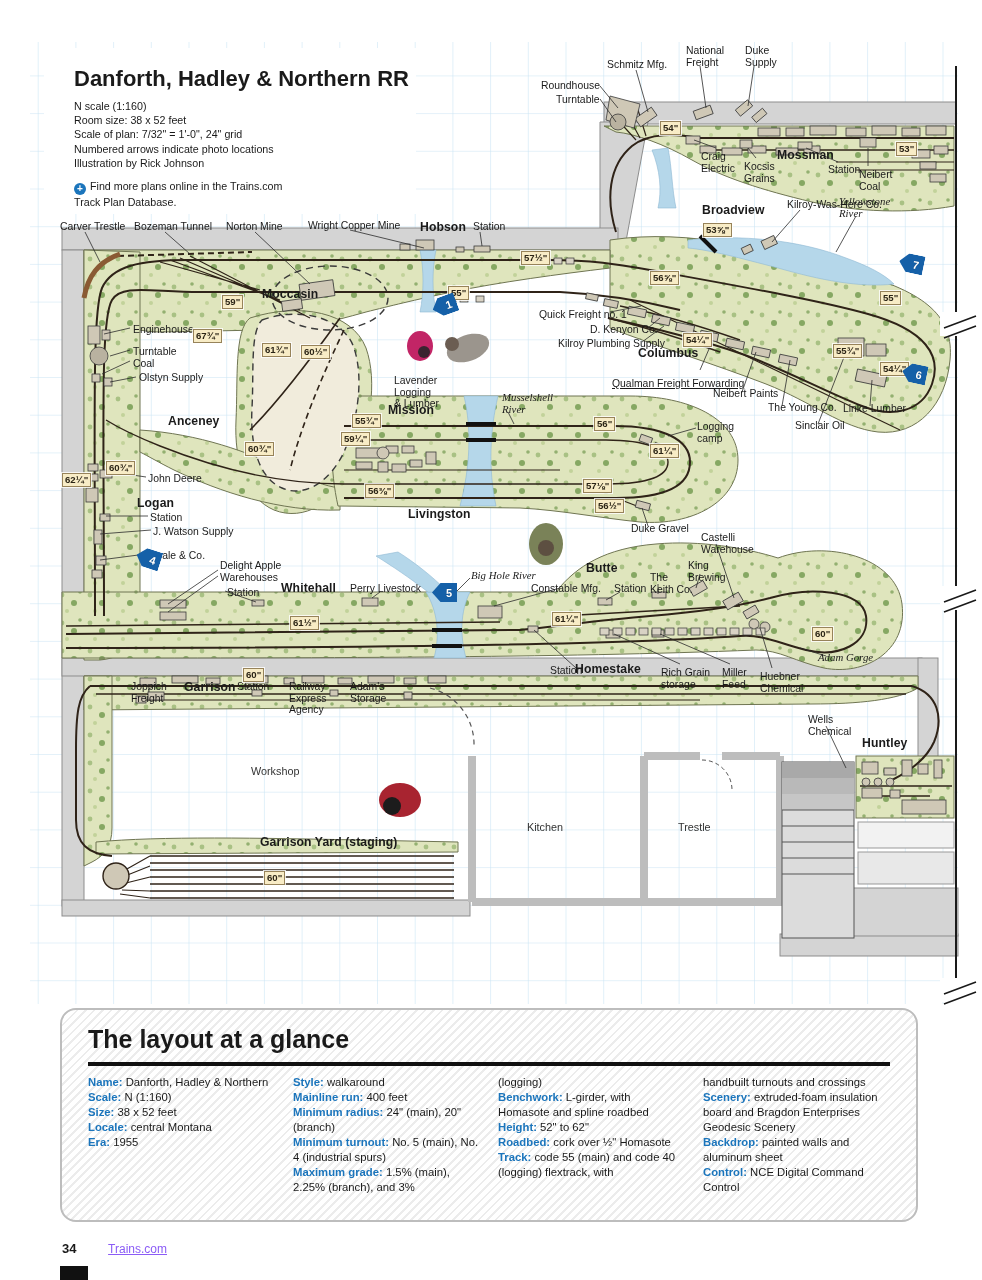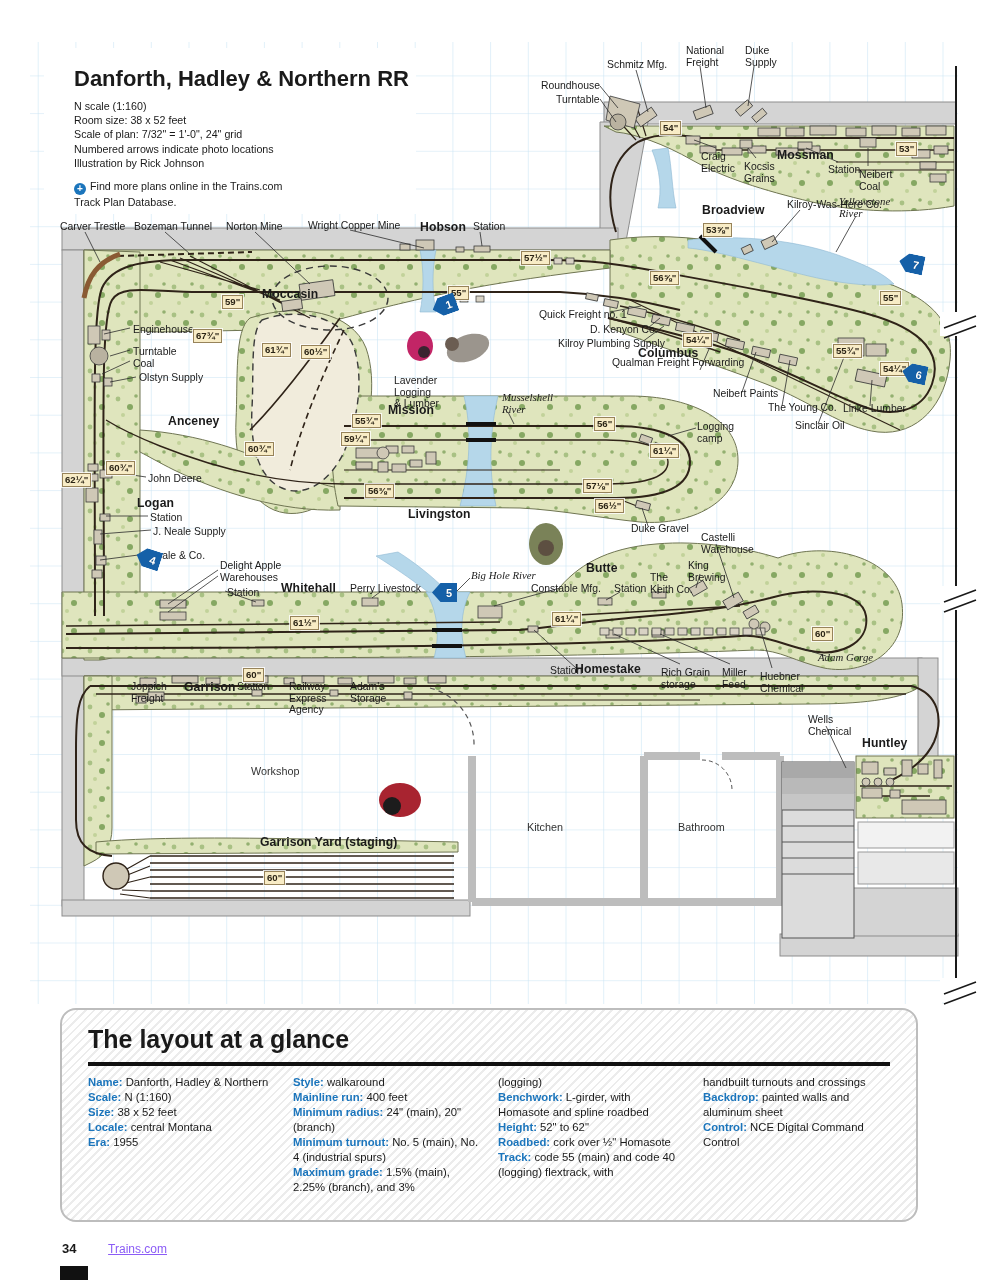--- a/index.html
+++ b/index.html
@@ -351,37 +351,37 @@
 Electric</div>
       <div class="lbl f" style="left: 744px; top: 161px;">Kocsis
 Grains</div>
       <div class="lbl f" style="left: 828px; top: 164px;">Station</div>
       <div class="lbl f" style="left: 859px; top: 169px;">Neibert
 Coal</div>
       <div class="lbl f" style="left: 787px; top: 199px;">Kilroy-Was-Here Co.</div>
       <div class="lbl f" style="left: 539px; top: 309px;">Quick Freight no. 1</div>
       <div class="lbl f" style="left: 590px; top: 324px;">D. Kenyon Co.</div>
       <div class="lbl f" style="left: 558px; top: 338px;">Kilroy Plumbing Supply</div>
-      <div class="lbl f" style="left: 612px; top: 357px;">Qualman Freight Forwarding</div>
+      <div class="lbl f" style="left: 612px; top: 378px; text-decoration: underline;">Qualman Freight Forwarding</div>
       <div class="lbl f" style="left: 713px; top: 388px;">Neibert Paints</div>
       <div class="lbl f" style="left: 768px; top: 402px;">The Young Co.</div>
       <div class="lbl f" style="left: 795px; top: 420px;">Sinclair Oil</div>
       <div class="lbl f" style="left: 843px; top: 403px;">Linke Lumber</div>
       <div class="lbl f" style="left: 697px; top: 421px;">Logging
 camp</div>
       <div class="lbl f" style="left: 133px; top: 324px;">Enginehouse</div>
       <div class="lbl f" style="left: 133px; top: 346px;">Turntable</div>
       <div class="lbl f" style="left: 133px; top: 358px;">Coal</div>
       <div class="lbl f" style="left: 139px; top: 372px;">Olstyn Supply</div>
       <div class="lbl f" style="left: 394px; top: 375px;">Lavender
 Logging
 &amp; Lumber</div>
       <div class="lbl f" style="left: 148px; top: 473px;">John Deere</div>
       <div class="lbl f" style="left: 150px; top: 512px;">Station</div>
-      <div class="lbl f" style="left: 153px; top: 526px;">J. Neale Supply</div>
+      <div class="lbl f" style="left: 153px; top: 526px;">J. Watson Supply</div>
       <div class="lbl f" style="left: 149px; top: 550px;">Neale &amp; Co.</div>
       <div class="lbl f" style="left: 220px; top: 560px;">Delight Apple
 Warehouses</div>
       <div class="lbl f" style="left: 227px; top: 587px;">Station</div>
       <div class="lbl f" style="left: 350px; top: 583px;">Perry Livestock</div>
       <div class="lbl f" style="left: 631px; top: 523px;">Duke Gravel</div>
       <div class="lbl f" style="left: 701px; top: 532px;">Castelli
 Warehouse</div>
       <div class="lbl f" style="left: 688px; top: 560px;">King
 Brewing</div>
@@ -401,21 +401,21 @@
       <div class="lbl f" style="left: 237px; top: 681px;">Station</div>
       <div class="lbl f" style="left: 289px; top: 681px;">Railway
 Express
 Agency</div>
       <div class="lbl f" style="left: 350px; top: 681px;">Adam's
 Storage</div>
       <div class="lbl f" style="left: 808px; top: 714px;">Wells
 Chemical</div>
       <div class="lbl m" style="left: 251px; top: 765px;">Workshop</div>
       <div class="lbl m" style="left: 527px; top: 821px;">Kitchen</div>
-      <div class="lbl m" style="left: 678px; top: 821px;">Bathroom</div>
+      <div class="lbl m" style="left: 678px; top: 821px;">Trestle</div>
       <div class="lbl r" style="left: 839px; top: 195px;">Yellowstone
 River</div>
       <div class="lbl r" style="left: 502px; top: 391px;">Musselshell
 River</div>
       <div class="lbl r" style="left: 471px; top: 569px;">Big Hole River</div>
       <div class="lbl r" style="left: 818px; top: 651px;">Adam Gorge</div>
       <div class="elev" style="left: 660px; top: 121px;">54"</div>
       <div class="elev" style="left: 896px; top: 142px;">53"</div>
       <div class="elev" style="left: 703px; top: 223px;">53⅝"</div>
       <div class="elev" style="left: 521px; top: 251px;">57½"</div>
@@ -486,20 +486,21 @@
       </div>
       <div class="col">
         <p>(logging)</p>
         <p><span class="glab">Benchwork: </span>L-girder, with Homasote and spline roadbed</p>
         <p><span class="glab">Height: </span>52" to 62"</p>
         <p><span class="glab">Roadbed: </span>cork over ½" Homasote</p>
         <p><span class="glab">Track: </span>code 55 (main) and code 40 (logging) flextrack, with</p>
       </div>
       <div class="col">
         <p>handbuilt turnouts and crossings</p>
+        <p><span class="glab">Scenery: </span>extruded-foam insulation board and Bragdon Enterprises Geodesic Scenery</p>
         <p><span class="glab">Backdrop: </span>painted walls and aluminum sheet</p>
         <p><span class="glab">Control: </span>NCE Digital Command Control</p>
       </div>
     </div>
 </div>
 
 <div id="footer">
   <span id="pageno">34</span>
   <a id="sitelink" href="#">Trains.com</a>
 </div>

